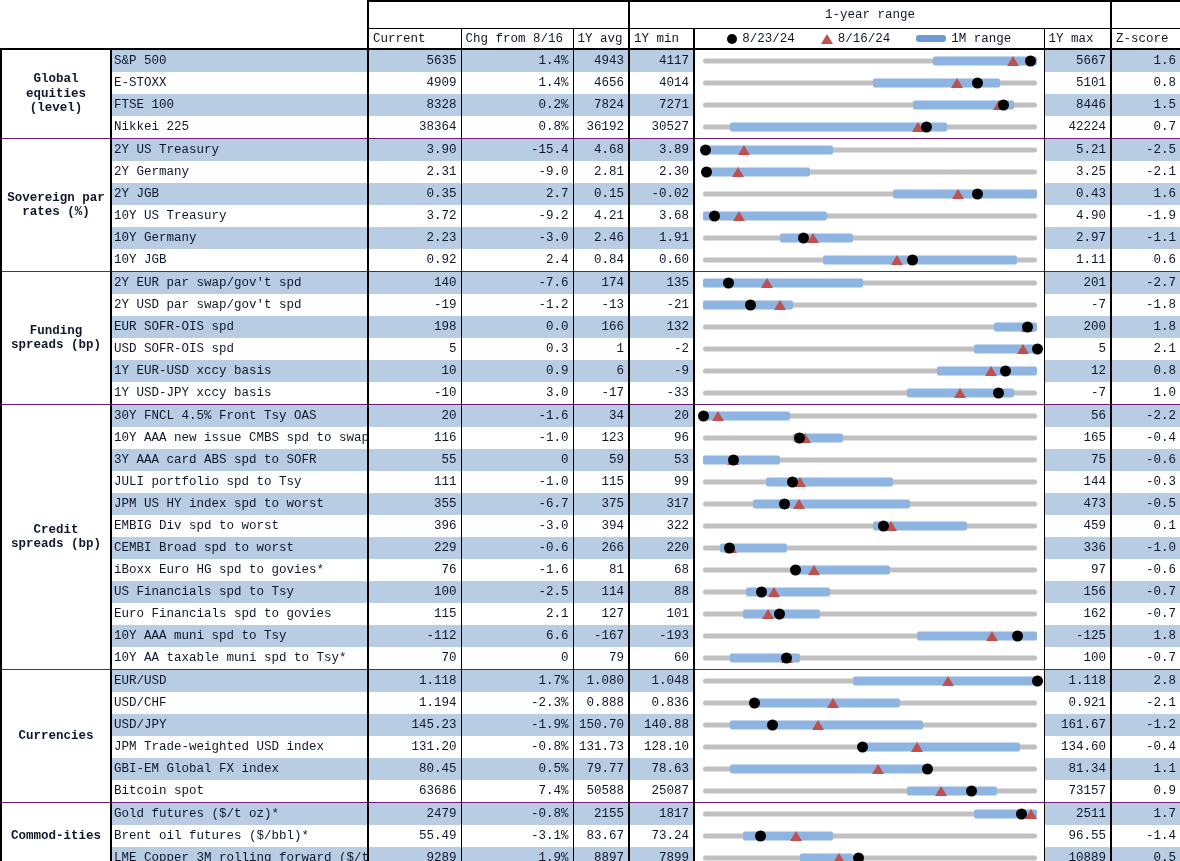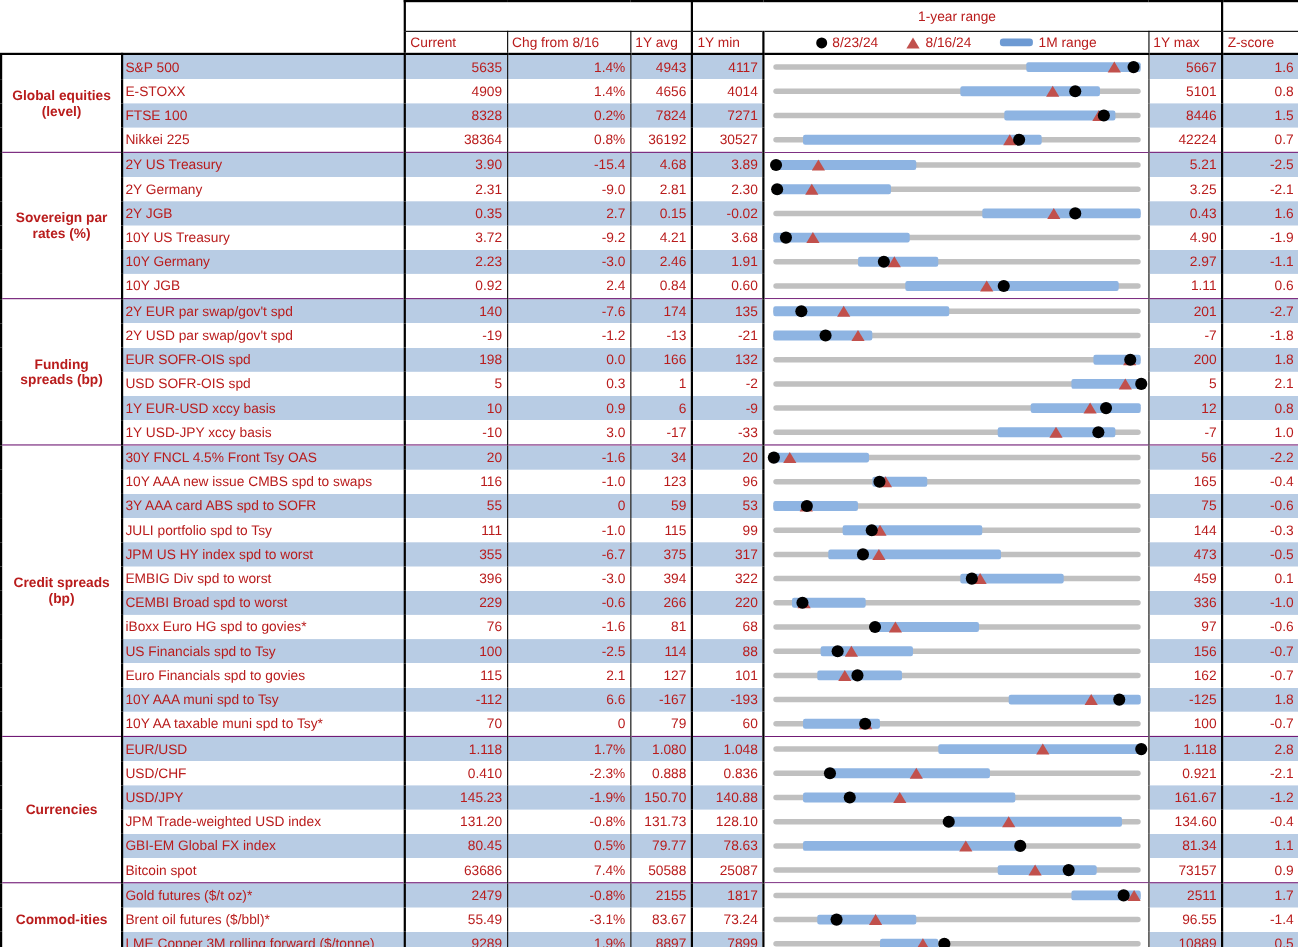--- a/index.html
+++ b/index.html
@@ -1,17 +1,17 @@
 <!DOCTYPE html>
 <html><head>
 <meta charset="utf-8">
 <style>
   html,body{margin:0;padding:0;background:#fff;}
-  .sheet{width:1180px;height:861px;background:#fff;font-family:Liberation Sans, sans-serif;
-         font-size:12.5px;color:#b91c1c;overflow:hidden;}
+  .sheet{width:1180px;height:861px;background:#fff;font-family:Liberation Mono, monospace;
+         font-size:12.5px;color:#0f172a;overflow:hidden;}
   table{border-collapse:collapse;table-layout:fixed;width:1180px;}
   td{padding:0 4px;height:22px;overflow:hidden;white-space:nowrap;vertical-align:middle;}
   
   tr.h1 td{height:26px;}
   tr.h2 td{height:19px;}
   td.nob{border:none;background:#fff;}
   td.hbox{border:2px solid #000;border-bottom:1px solid #000;}
   td.range-title{text-align:center;}
   td.hnum{border-bottom:2px solid #000;}
   td.hleft{border-bottom:2px solid #000;text-align:left;}
@@ -528,21 +528,21 @@
             <div class="range-track"></div>
             <div class="range-1m-bar" style="left: 158.3px; width: 183.7px;"></div>
             <div class="mk-tri" style="left: 246.822px;"></div>
             <div class="mk-dot" style="left: 336.5px;"></div>
           </td>
           <td class="num shade br2">1.118</td>
           <td class="num shade br2">2.8</td>
         </tr>
         <tr>
           <td class="name shade">USD/CHF</td>
-          <td class="num shade br1">0.410</td>
+          <td class="num shade br1">1.194</td>
           <td class="num shade br1">-2.3%</td>
           <td class="num shade br2">0.888</td>
           <td class="num shade br2">0.836</td>
           <td class="chart br1">
             <div class="range-track"></div>
             <div class="range-1m-bar" style="left: 54.76px; width: 150.3px;"></div>
             <div class="mk-tri" style="left: 131.592px;"></div>
             <div class="mk-dot" style="left: 53.602px;"></div>
           </td>
           <td class="num shade br2">0.921</td>

